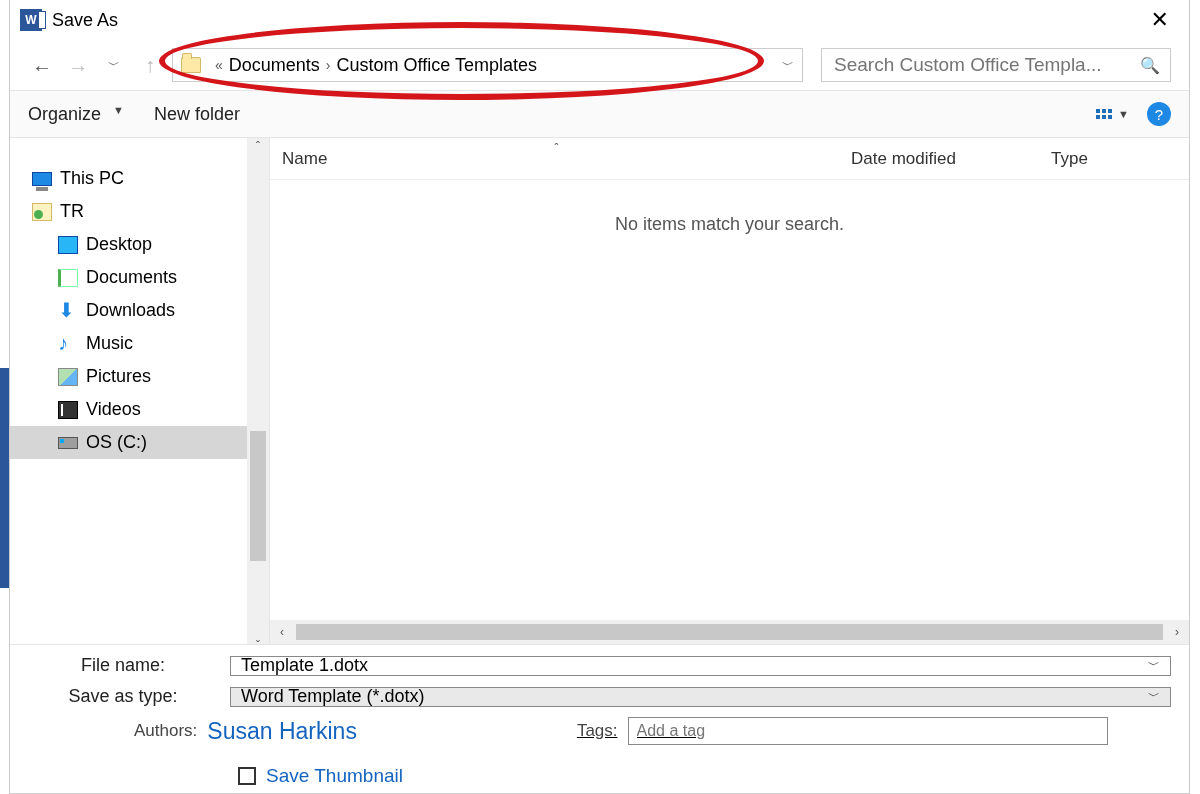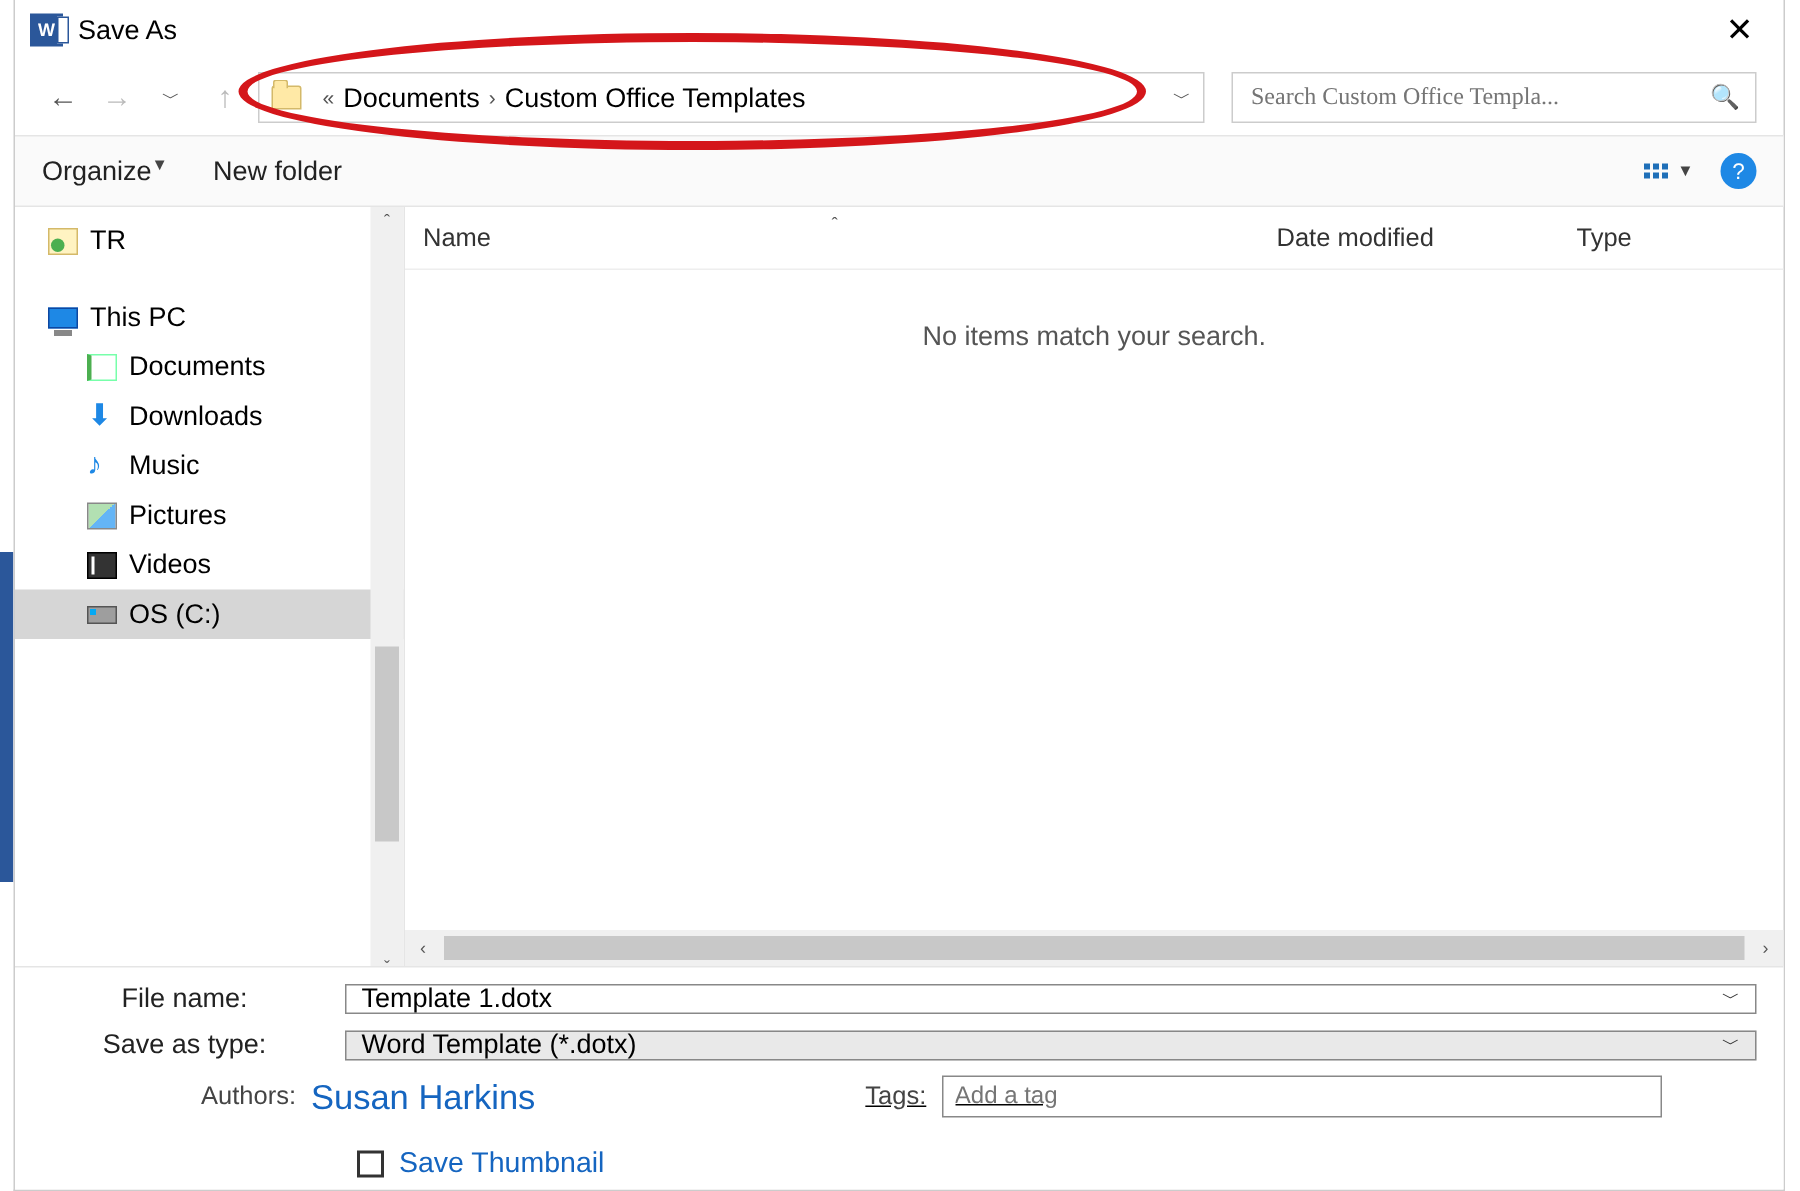--- a/index.html
+++ b/index.html
@@ -15,27 +15,27 @@
   .navrow { display:flex; align-items:center; height:50px; padding:0 18px; gap:8px; position:relative; }
   .navbtn { width:28px; height:28px; display:flex; align-items:center; justify-content:center; font-size:20px; color:#555; cursor:pointer; }
   .navbtn.disabled { color:#bbb; }
   .addrwrap { flex:1; display:flex; align-items:center; border:1px solid #ccc; height:34px; padding:0 8px; position:relative; background:#fff; }
   .folder-ico { width:20px; height:16px; background:#ffe9a6; border:1px solid #d4b969; border-radius:2px 2px 0 0; margin-right:8px; position:relative; }
   .folder-ico::before { content:""; position:absolute; top:-5px; left:0; width:8px; height:5px; background:#ffe9a6; border:1px solid #d4b969; border-bottom:none; border-radius:2px 2px 0 0; }
   .chevsep { color:#555; margin:0 6px; font-size:14px; }
   .crumb { font-size:18px; color:#000; cursor:pointer; }
   .addr-drop { margin-left:auto; color:#555; font-size:12px; cursor:pointer; }
   .searchbox { width:350px; height:34px; border:1px solid #ccc; display:flex; align-items:center; padding:0 10px; background:#fff; margin-left:10px; }
-  .searchbox input { border:none; outline:none; flex:1; font-size:16px; color:#404040; background:transparent;font-family:Liberation Serif, serif; }
+  .searchbox input { border:none; outline:none; flex:1; font-size:19px; color:#404040; background:transparent; }
   .search-ico { font-size:16px; color:#555; cursor:pointer; }
   
   .red-ring { position:absolute; left:149px; top:-18px; width:605px; height:78px; border:6px solid #d4161a; border-radius:50%; pointer-events:none; }
   
   .toolrow { display:flex; align-items:center; height:48px; border-top:1px solid #e5e5e5; border-bottom:1px solid #e5e5e5; background:#fafafa; padding:0 18px; gap:30px; }
-  .toolbtn { display:flex; align-items:flex-start; gap:0; font-size:18px; color:#222; cursor:pointer; }
+  .toolbtn { display:flex; align-items:flex-start; gap:12px; font-size:18px; color:#222; cursor:pointer; }
   .drop { color:#444; font-size:11px; }
   .tool-right { margin-left:auto; display:flex; align-items:center; gap:18px; }
   .viewico { display:inline-flex; align-items:center; gap:6px; cursor:pointer; }
   .viewgrid { display:grid; grid-template-columns:repeat(3,4px); grid-template-rows:repeat(2,4px); gap:2px; }
   .viewgrid span { background:#1e6fb8; width:4px; height:4px; }
   .help { width:24px; height:24px; border-radius:50%; background:#1e88e5; color:#fff; display:flex; align-items:center; justify-content:center; font-size:15px; cursor:pointer; }
   
   .main { flex:1; display:flex; min-height:0; }
   .sidebar { width:260px; border-right:1px solid #e5e5e5; position:relative; overflow:hidden; }
   .sidebar-inner { padding:6px 0 6px 0; }
@@ -144,28 +144,32 @@
           </span>
         <span class="drop">▼</span>
       </div>
       <div class="help">?</div>
     </div>
   </div>
 
   <div class="main">
     <div class="sidebar">
       <div class="sidebar-inner">
+        <div class="tree-item root2">
+          <span class="ico pc"></span>
+          <span>This PC</span>
+        </div>
         <div class="tree-item root">
           <span class="ico fold-y"></span>
           <span>TR</span>
         </div>
-        <div class="tree-item root2">
-          <span class="ico pc"></span>
-          <span>This PC</span>
-        </div>
+        <div class="tree-item">
+            <span class="ico desk"></span>
+            <span>Desktop</span>
+          </div>
         <div class="tree-item">
             <span class="ico doc"></span>
             <span>Documents</span>
           </div>
         <div class="tree-item">
             <span class="ico dl">⬇</span>
             <span>Downloads</span>
           </div>
         <div class="tree-item">
             <span class="ico music">♪</span>

